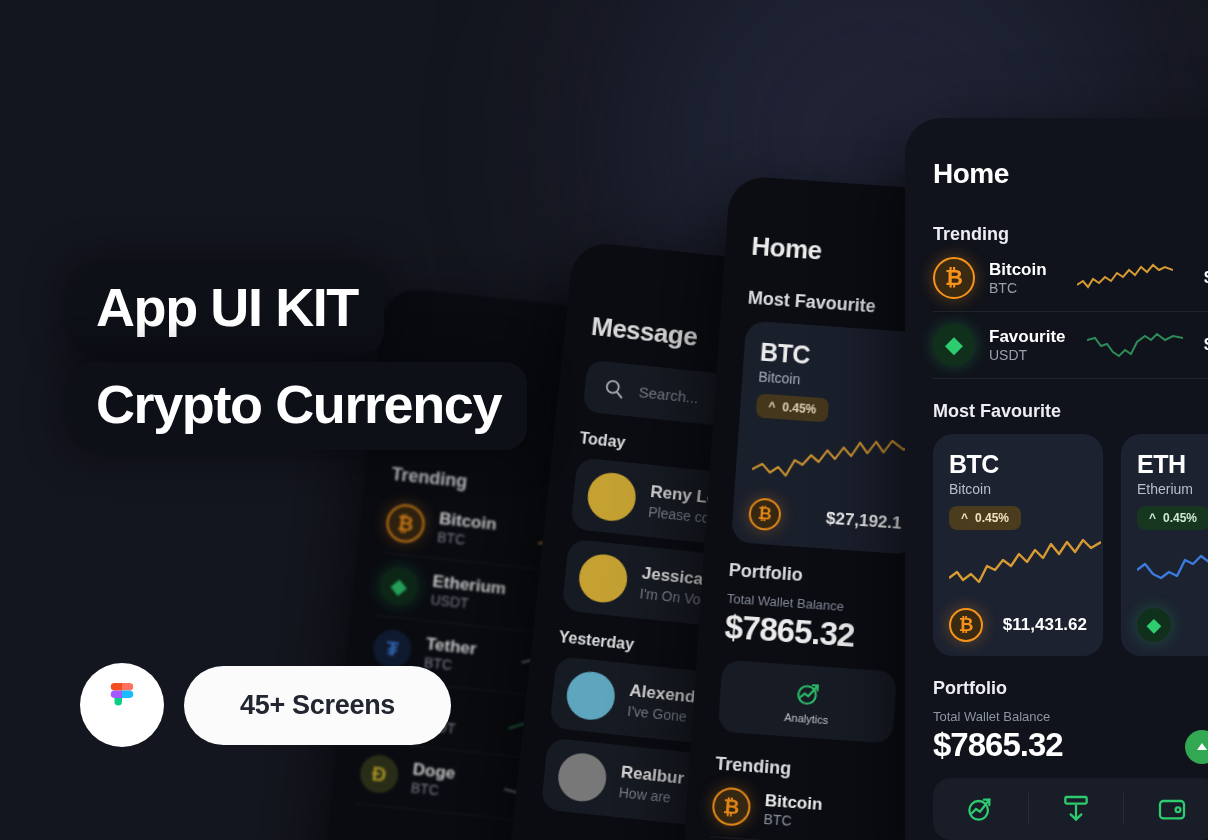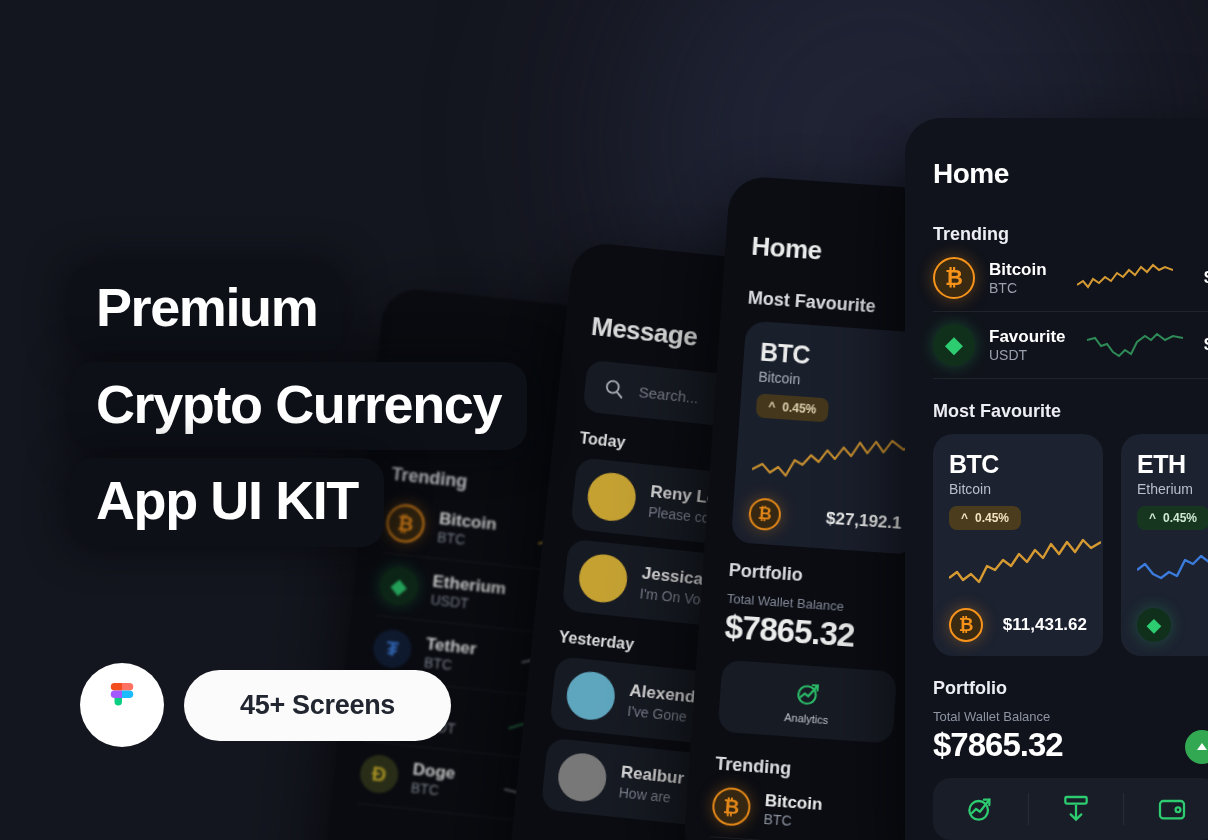--- a/index.html
+++ b/index.html
@@ -37,21 +37,21 @@
     box-shadow:0 0 40px rgba(5,6,10,.8);
   }
 
   
   .badges{ position:absolute; left:80px; top:663px; z-index:40; display:flex; align-items:center; gap:20px; }
   .figma-circle{
     width:84px;height:84px;border-radius:50%;background:#fff;
     display:flex;align-items:center;justify-content:center;
   }
   .screens-pill{
-    height:71px; border-radius:40px; background:#fbfbfb; color:#222630;
+    height:79px; border-radius:40px; background:#fbfbfb; color:#222630;
     display:flex;align-items:center;justify-content:center;
     padding:0 56px; font-size:27px; font-weight:700; letter-spacing:-.3px;
   }
 
   
   .phone{
     position:absolute;
     background:#0c0e15;
     border-radius:36px;
     overflow:hidden;
@@ -435,23 +435,22 @@
             <rect x="3" y="6" width="18" height="13" rx="2.5" fill="none" stroke="#2ecc71" stroke-width="1.7"></rect>
             <circle cx="16.5" cy="12.5" r="1.8" fill="none" stroke="#2ecc71" stroke-width="1.7"></circle>
           </svg>
         </div>
       </div>
     </div>
   </div>
 
 
   <div class="headlines">
-    <div class="hl">Premium</div>
+    <div class="hl">App UI KIT</div>
     <div class="hl">Crypto Currency</div>
-    <div class="hl">App UI KIT</div>
   </div>
 
   <div class="badges">
     <div class="figma-circle">
       <svg width="30" height="44" viewBox="0 0 30 44">
         <path d="M7.5 0h7.5v7.5H7.5A3.75 3.75 0 0 1 7.5 0z" fill="#f24e1e"></path>
         <path d="M15 0h7.5a3.75 3.75 0 0 1 0 7.5H15V0z" fill="#ff7262"></path>
         <path d="M15 7.5h7.5a3.75 3.75 0 0 1 0 7.5H15V7.5z" fill="#1abcfe"></path>
         <path d="M7.5 7.5H15V15H7.5a3.75 3.75 0 0 1 0-7.5z" fill="#a259ff"></path>
         <path d="M7.5 15H15v3.75a3.75 3.75 0 1 1-7.5 0V15z" fill="#0acf83"></path>

